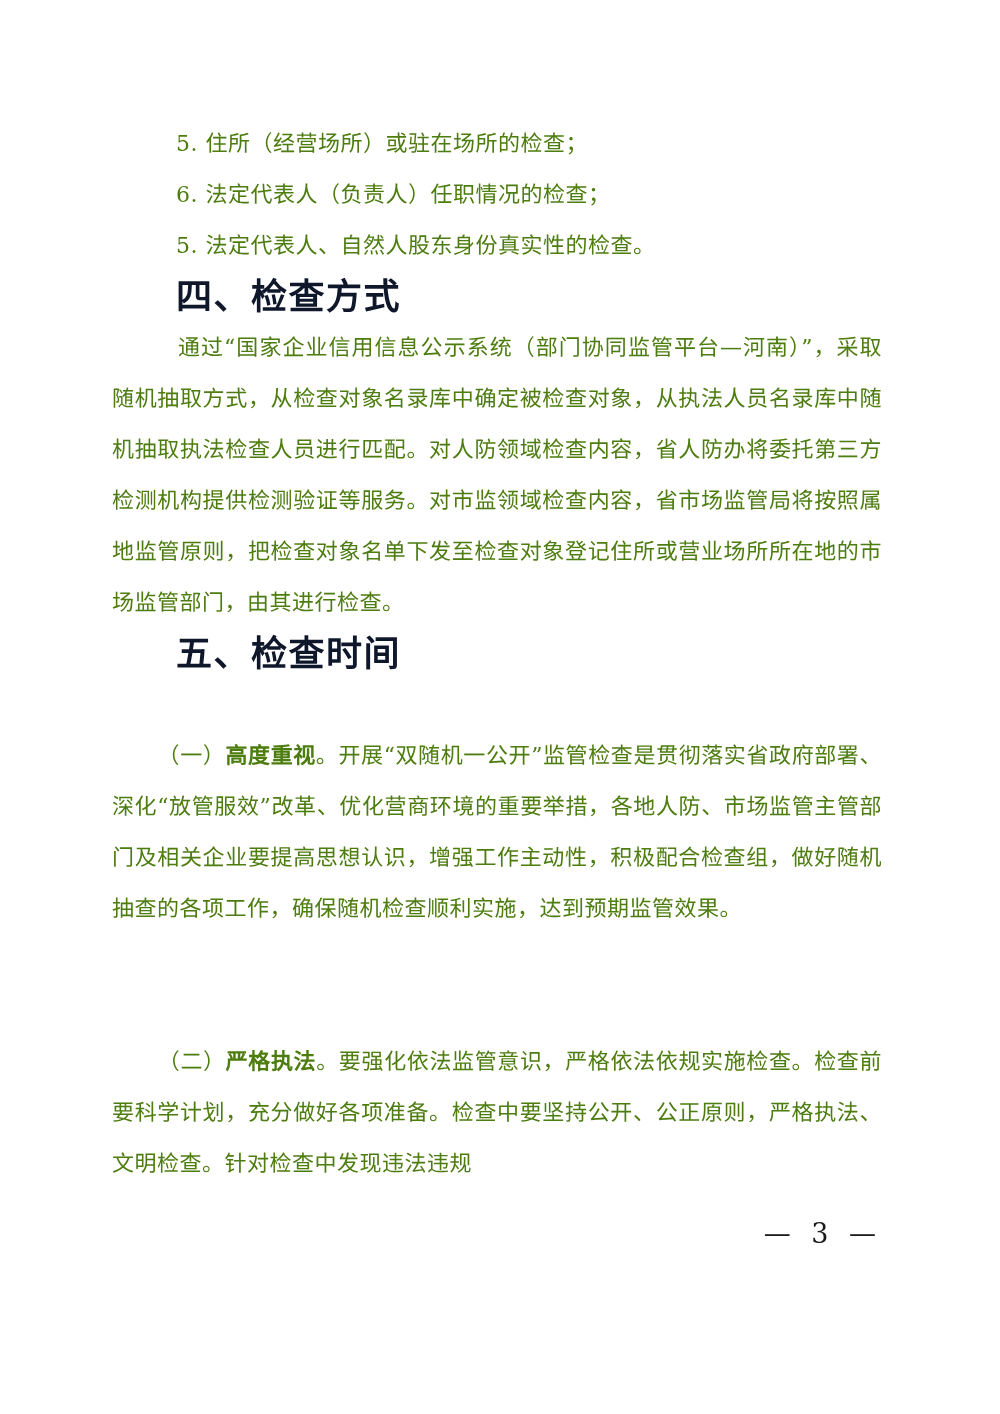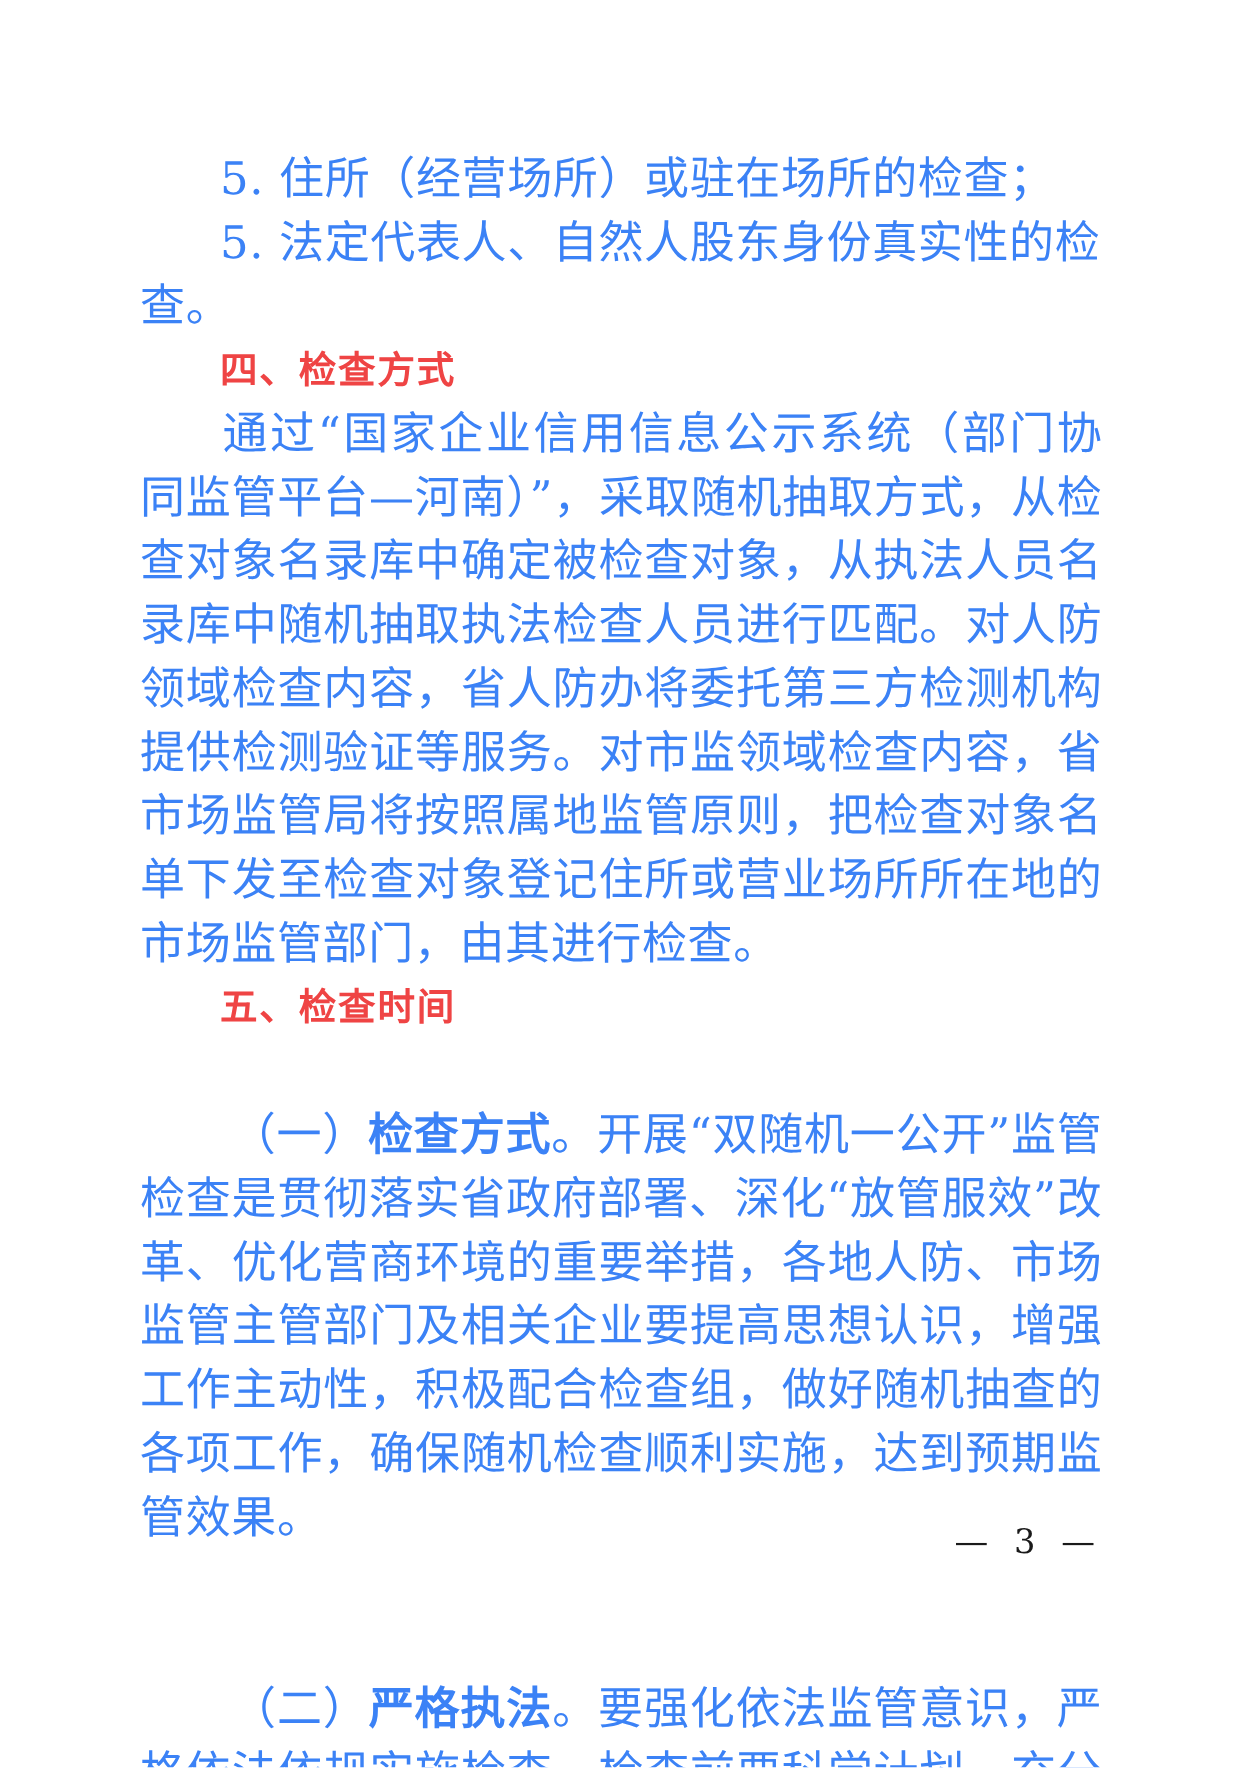--- a/index.html
+++ b/index.html
@@ -26,24 +26,24 @@
     position: absolute;
     left: 112px;
     top: 118px;
     width: 770px;
   }
 
   
 
   .doc-line,
   .doc-para {
-    font-size: 36px;
+    font-size: 22px;
     line-height: 51px;
     letter-spacing: 0.5px;
-    color: #3b82f6;
+    color: #4d7c0f;
     margin: 0;
     white-space: pre-wrap;
     word-break: break-all;
   }
 
   
   .list-item {
     text-indent: 64px;
   }
 
@@ -51,26 +51,26 @@
   .body-para {
     text-align: justify;
     text-align-last: left;
     text-indent: 66px;
     text-justify: inter-character;
   }
 
   
   .section-heading {
     font-family: "DejaVu Sans", "Liberation Sans", sans-serif;
-    font-size: 30px;
+    font-size: 36px;
     font-weight: 700;
     line-height: 51px;
     letter-spacing: 1.5px;
     text-indent: 64px;
-    color: #ef4444;
+    color: #0f172a;
     margin: 0;
   }
 
   
   .emph {
     font-weight: 700;
     letter-spacing: 0.5px;
   }
 
   
@@ -89,30 +89,31 @@
   }
 </style>
 </head>
 <body>
 
 <div class="page">
 
   <div class="text-column">
 
     <p class="doc-line list-item">5. 住所（经营场所）或驻在场所的检查；</p>
+    <p class="doc-line list-item">6. 法定代表人（负责人）任职情况的检查；</p>
     <p class="doc-line list-item">5. 法定代表人、自然人股东身份真实性的检查。</p>
 
     <h2 class="section-heading">四、检查方式</h2>
     <p class="doc-para body-para">通过“国家企业信用信息公示系统（部门协同监管平台—河南）”，采取随机抽取方式，从检查对象名录库中确定被检查对象，从执法人员名录库中随机抽取执法检查人员进行匹配。对人防领域检查内容，省人防办将委托第三方检测机构提供检测验证等服务。对市监领域检查内容，省市场监管局将按照属地监管原则，把检查对象名单下发至检查对象登记住所或营业场所所在地的市场监管部门，由其进行检查。</p>
 
     <h2 class="section-heading">五、检查时间</h2>
 
 
     <p class="doc-para body-para">
-      <span>（一）</span><span class="emph">检查方式</span><span>。开展“双随机一公开”监管检查是贯彻落实省政府部署、深化“放管服效”改革、优化营商环境的重要举措，各地人防、市场监管主管部门及相关企业要提高思想认识，增强工作主动性，积极配合检查组，做好随机抽查的各项工作，确保随机检查顺利实施，达到预期监管效果。</span>
+      <span>（一）</span><span class="emph">高度重视</span><span>。开展“双随机一公开”监管检查是贯彻落实省政府部署、深化“放管服效”改革、优化营商环境的重要举措，各地人防、市场监管主管部门及相关企业要提高思想认识，增强工作主动性，积极配合检查组，做好随机抽查的各项工作，确保随机检查顺利实施，达到预期监管效果。</span>
     </p>
 
     <p class="doc-para body-para">
       <span>（二）</span><span class="emph">严格执法</span><span>。要强化依法监管意识，严格依法依规实施检查。检查前要科学计划，充分做好各项准备。检查中要坚持公开、公正原则，严格执法、文明检查。针对检查中发现违法违规</span>
     </p>
 
   </div>
 
   <div class="page-number">— 3 —</div>
 

